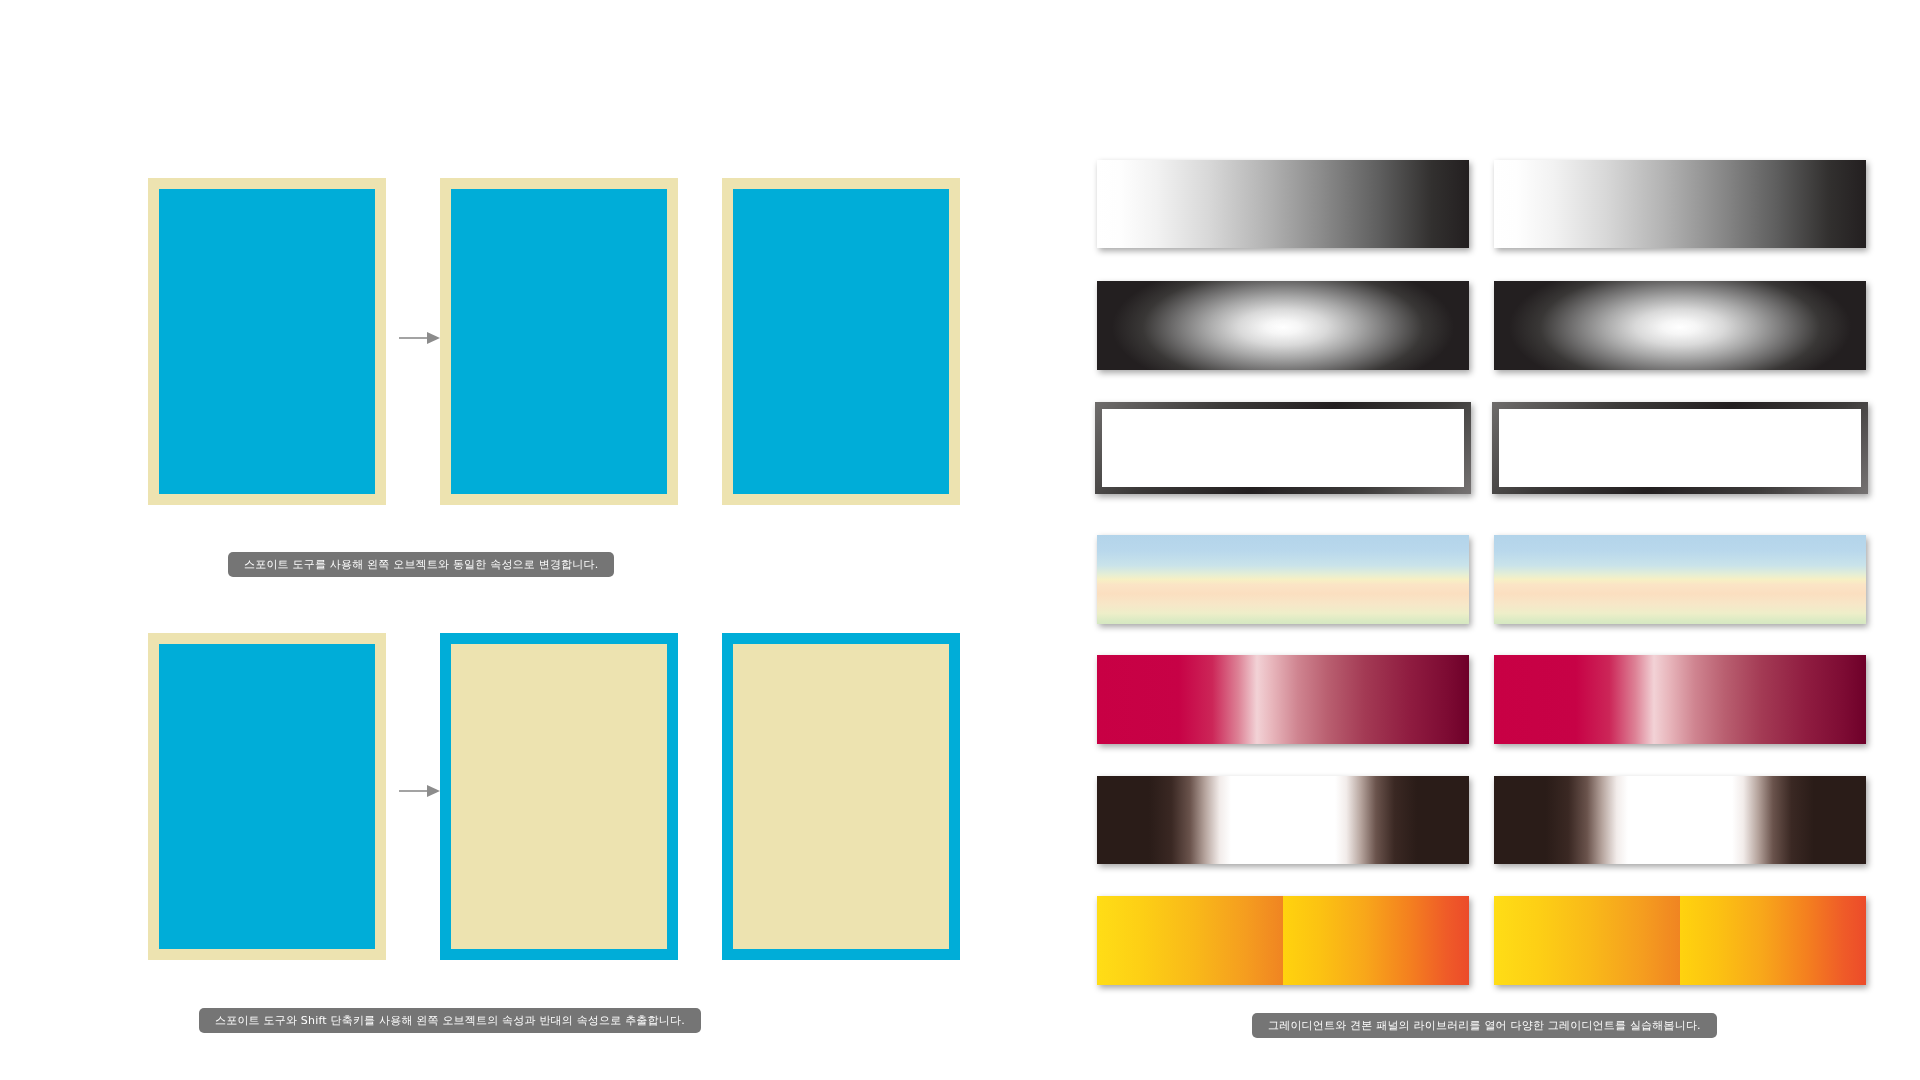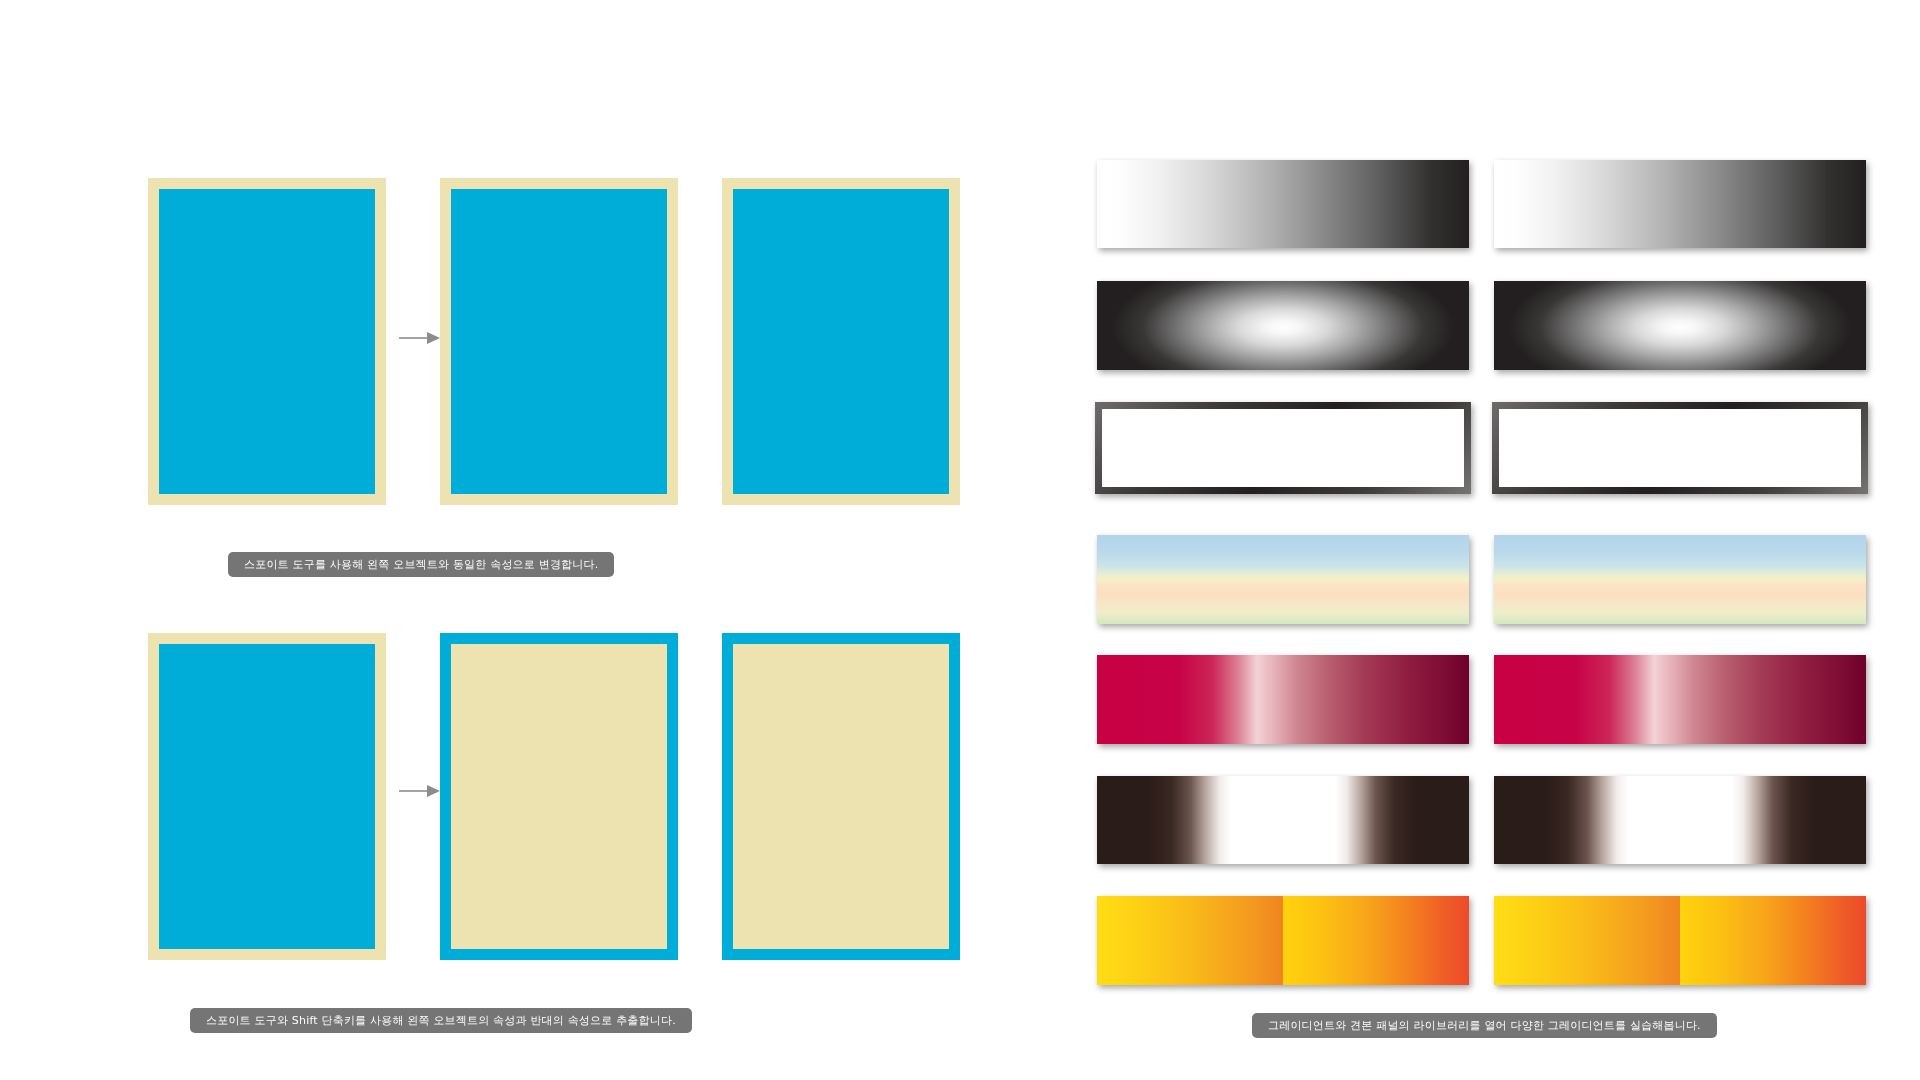--- a/index.html
+++ b/index.html
@@ -111,21 +111,21 @@
     <div class="swatch-card" style="left:440px; top:633px; width:238px; height:327px;
                 background:#00ADD8; padding:11px;">
       <div style="width:100%;height:100%;background:#EDE3B0;"></div>
     </div>
 
     <div class="swatch-card" style="left:722px; top:633px; width:238px; height:327px;
                 background:#00ADD8; padding:11px;">
       <div style="width:100%;height:100%;background:#EDE3B0;"></div>
     </div>
 
-    <div class="caption" style="left:190px; top:1008px;">스포이트 도구와 Shift 단축키를 사용해 왼쪽 오브젝트의 속성과 반대의 속성으로 추출합니다.</div>
+    <div class="caption" style="left:199px; top:1008px;">스포이트 도구와 Shift 단축키를 사용해 왼쪽 오브젝트의 속성과 반대의 속성으로 추출합니다.</div>
   </div>
 
   <div>
 
     <div class="grad-swatch shadow-soft" style="left: 1097px; top: 160px; width: 372px; height: 88px; background: linear-gradient(to right, rgb(255, 255, 255) 0%, rgb(254, 254, 254) 6%, rgb(242, 242, 242) 16%, rgb(216, 216, 216) 30%, rgb(178, 178, 178) 46%, rgb(140, 140, 140) 60%, rgb(94, 94, 94) 76%, rgb(50, 48, 47) 90%, rgb(35, 31, 32) 100%);"></div>
 
     <div class="grad-swatch shadow-soft" style="left: 1097px; top: 281px; width: 372px; height: 89px; background: radial-gradient(46% 78% at 50% 52%, rgb(255, 255, 255) 0%, rgb(246, 246, 246) 10%, rgb(217, 217, 217) 26%, rgb(168, 168, 168) 44%, rgb(110, 109, 109) 64%, rgb(57, 55, 54) 82%, rgb(35, 31, 32) 100%);"></div>
 
     <div class="grad-swatch shadow-soft" style="left: 1095px; top: 402px; width: 376px; height: 92px; padding: 7px; background: linear-gradient(135deg, rgb(110, 108, 107) 0%, rgb(59, 57, 56) 28%, rgb(35, 31, 32) 52%, rgb(61, 59, 58) 76%, rgb(118, 115, 115) 100%);">
       <div style="width:100%;height:100%;background:#ffffff;"></div>

